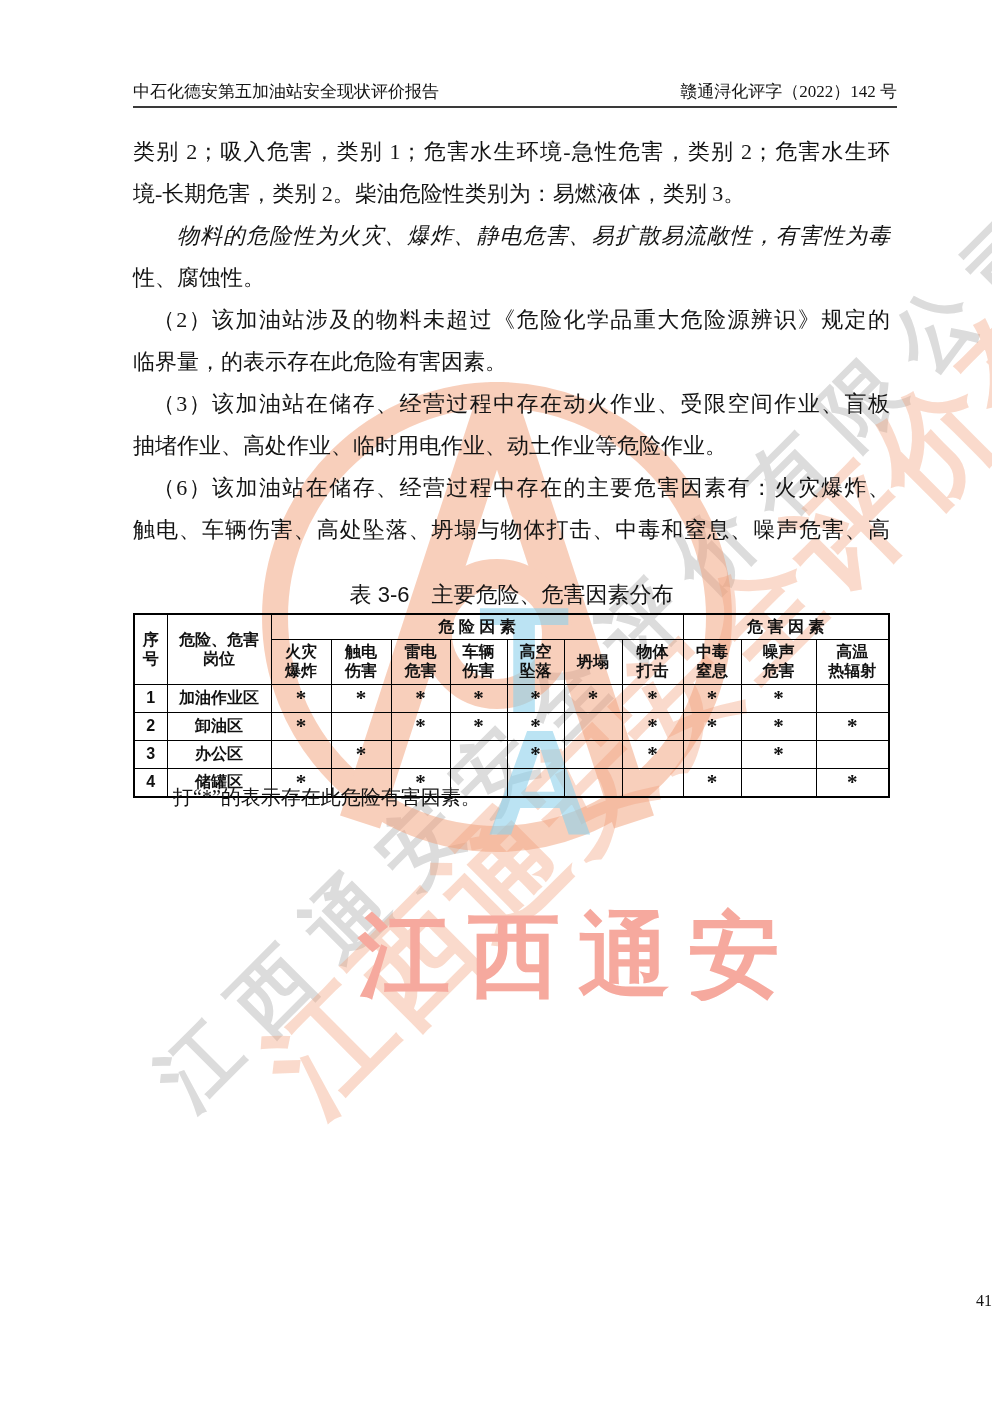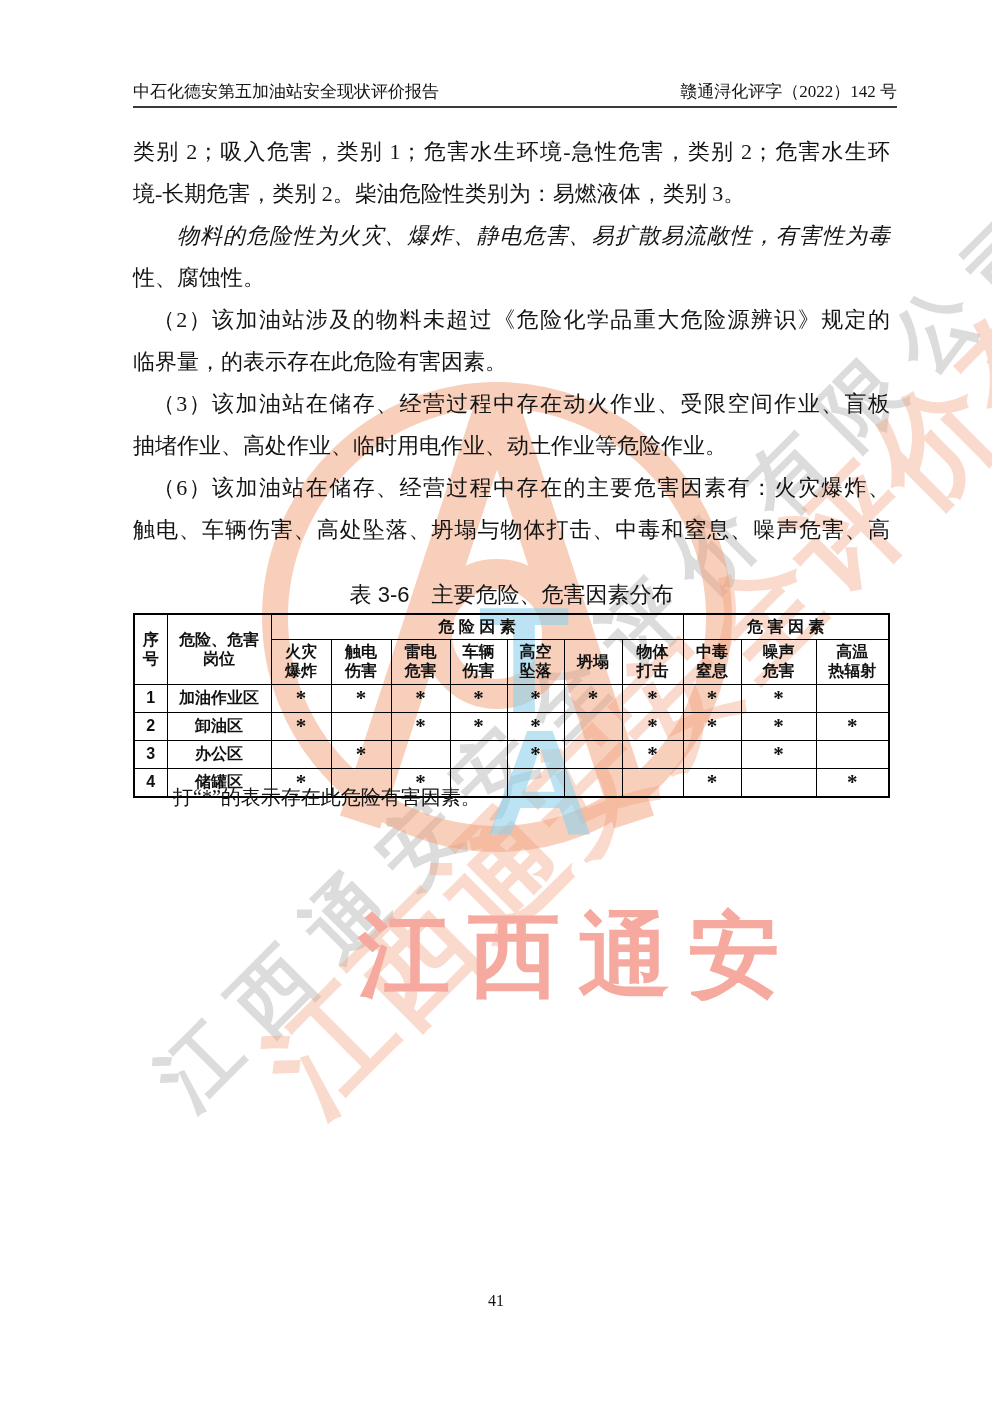--- a/index.html
+++ b/index.html
@@ -59,21 +59,21 @@
   tr.hdr1 th{height:24px;}
   tr.hdr2 th{height:44px;}
   tr.body-row td{height:27px;}
   td.mark{font-family:"Liberation Serif","DejaVu Serif",serif;font-size:21px;}
   .tbl-note{
     position:absolute;left:133px;top:782px;width:757px;height:30px;line-height:30px;
     font-size:20px;text-indent:2em;
   }
   .page-number{
     position:absolute;left:0;top:1290px;width:100%;height:22px;line-height:22px;
-    text-align:center;font-size:16px;
+    text-align:right;font-size:16px;
   }
   .content-layer{position:relative;z-index:1;}
   .wm-layer{position:absolute;inset:0;z-index:0;}
 </style>
 </head>
 <body>
 
 <div class="page">
 
   <div class="wm-layer">

